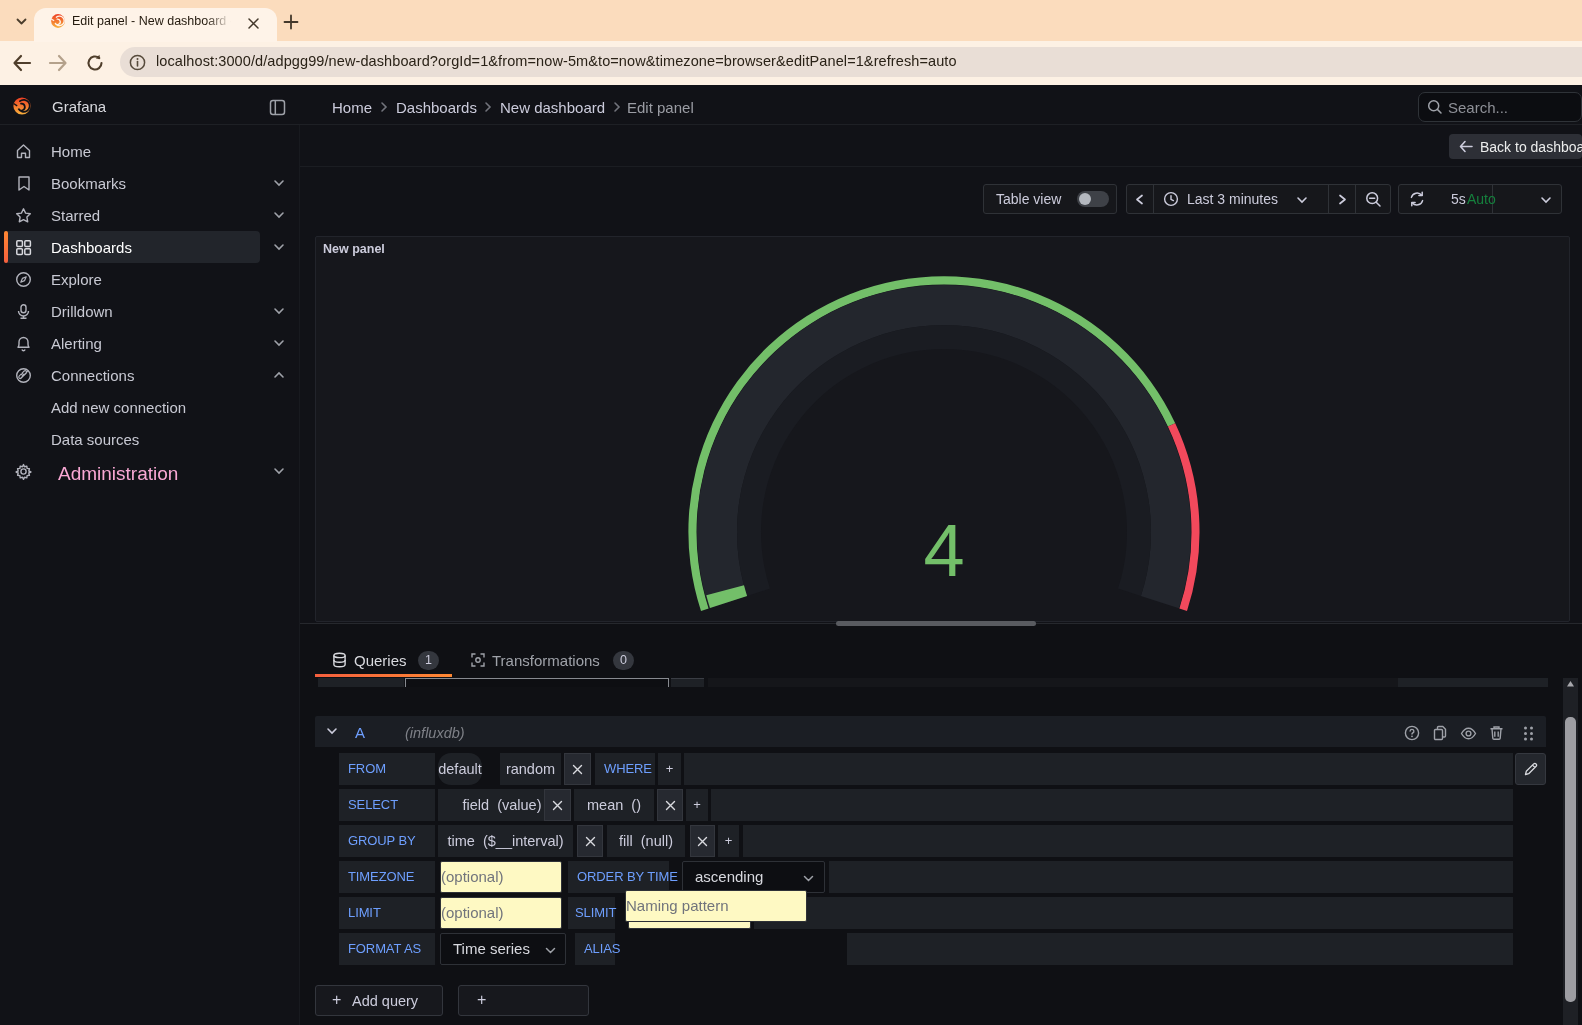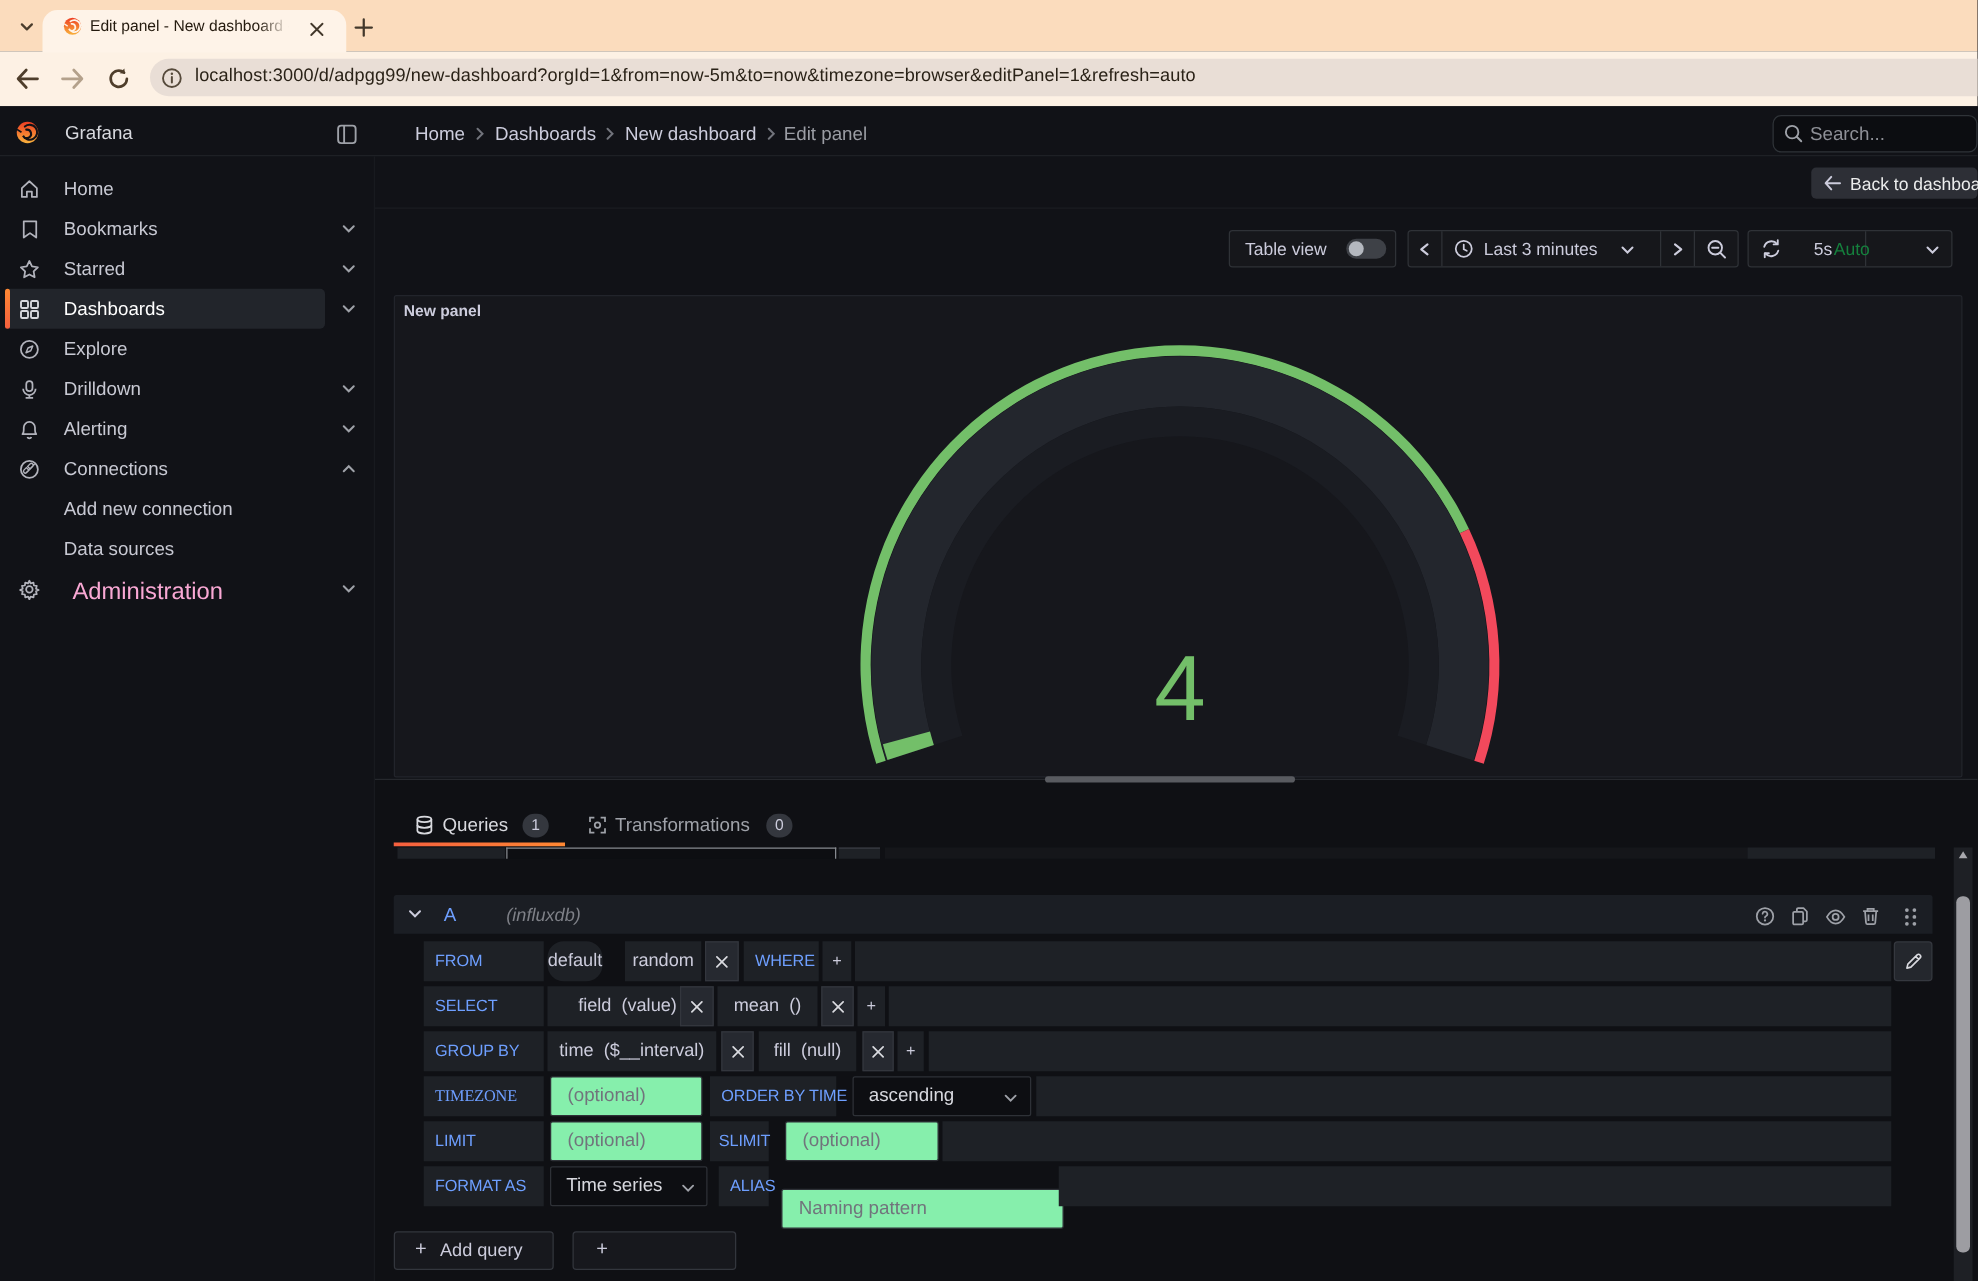--- a/index.html
+++ b/index.html
@@ -295,21 +295,21 @@
 <div class="abs" style="left:405px;top:678px;width:264px;height:9px;background:#0d0e12;border:1px solid #878a90;border-bottom:none;"></div>
 <div class="abs" style="left:671px;top:678px;width:33px;height:9px;background:#1e2126;border-top:1px solid #3a3d44;"></div>
 <div class="abs" style="left:708px;top:678px;width:690px;height:9px;background:#15161a;"></div>
 <div class="abs" style="left:1398px;top:678px;width:150px;height:9px;background:#1e2126;"></div>
 
 <style>
 .seg { position:absolute; height:32px; background:#1e2126; }
 .lab { color:#6e9fff; font-size:13px; letter-spacing:-0.1px; font-weight:500; line-height:32px; padding-left:9px; white-space:nowrap; }
 .chip { text-align:center; line-height:32px; color:#ccccdc; font-size:14.5px; font-weight:500; }
 .xc { background:#262930; border:1px solid #33363d; }
-.inp { border-radius:2px; background:#86efac; border:1px solid #2e3137; color:#71747c; font-size:15px; line-height:30px; padding-left:13px; }
+.inp { border-radius:2px; background:#fef9c3; border:1px solid #2e3137; color:#71747c; font-size:15px; line-height:30px; padding-left:0; }
 .sel { border-radius:2px; background:#0d0e12; border:1px solid #2e3137; color:#d8d9df; font-size:15px; font-weight:500; line-height:30px; padding-left:12px; }
 </style>
 
 <div class="abs" style="left:315px;top:716px;width:1231px;height:31px;background:#1b1e24;border-radius:2px 2px 0 0;"></div>
 <svg class="abs" style="left:326px;top:727px;" width="12" height="9" viewBox="0 0 12 9">
     <path d="M2 2 l4 4 l4-4" stroke="#ccccdc" stroke-width="1.6" fill="none" stroke-linecap="round"></path>
   </svg>
 <div class="abs" style="left:355px;top:724px;font-size:15px;font-weight:500;color:#6e9fff;">A</div>
 <div class="abs" style="left:405px;top:725px;font-size:14.5px;font-style:italic;color:#7e8087;">(influxdb)</div>
 <svg class="abs" style="left:1404px;top:725px;" width="16" height="16" viewBox="0 0 16 16">
@@ -386,40 +386,40 @@
   </div>
 <div class="seg chip" style="left:607px;top:825px;width:78px;">fill&nbsp;&nbsp;(null)</div>
 <div class="seg xc" style="left:690px;top:825px;width:25px;">
     <svg style="margin:9px auto;display:block;" width="13" height="13" viewBox="0 0 13 13">
       <path d="M2.5 2.5 L10.5 10.5 M10.5 2.5 L2.5 10.5" stroke="#d9dadf" stroke-width="1.4" stroke-linecap="round"></path>
     </svg>
   </div>
 <div class="seg chip" style="left:718px;top:825px;width:21px;font-size:13px;">+</div>
 <div class="seg" style="left:743px;top:825px;width:770px;"></div>
 
-<div class="seg lab" style="left:339px;top:861px;width:96px;font-family:Liberation Serif, serif;">TIMEZONE</div>
+<div class="seg lab" style="left:339px;top:861px;width:96px;">TIMEZONE</div>
 <div class="seg inp" style="left:440px;top:861px;width:122px;">(optional)</div>
 <div class="seg lab" style="left:568px;top:861px;width:101px;">ORDER BY TIME</div>
 <div class="seg sel" style="left:682px;top:861px;width:143px;">ascending<svg style="position:absolute;right:10px;top:12px;" width="11" height="9" viewBox="0 0 11 9">
       <path d="M1.5 2.5 l4 4 l4-4" stroke="#9ea1a8" stroke-width="1.5" fill="none" stroke-linecap="round"></path>
     </svg></div>
 <div class="seg" style="left:829px;top:861px;width:684px;"></div>
 
 <div class="seg lab" style="left:339px;top:897px;width:96px;">LIMIT</div>
 <div class="seg inp" style="left:440px;top:897px;width:122px;">(optional)</div>
 <div class="seg lab" style="left:568px;top:897px;width:47px;padding-left:7px;">SLIMIT</div>
 <div class="seg inp" style="left:628px;top:897px;width:123px;">(optional)</div>
 <div class="seg" style="left:754px;top:897px;width:759px;"></div>
 
 <div class="seg lab" style="left:339px;top:933px;width:96px;">FORMAT AS</div>
 <div class="seg sel" style="left:440px;top:933px;width:126px;">Time series<svg style="position:absolute;right:9px;top:12px;" width="11" height="9" viewBox="0 0 11 9">
       <path d="M1.5 2.5 l4 4 l4-4" stroke="#9ea1a8" stroke-width="1.5" fill="none" stroke-linecap="round"></path>
     </svg></div>
 <div class="seg lab" style="left:575px;top:933px;width:40px;">ALIAS</div>
-<div class="seg inp" style="left:625px;top:951px;width:226px;">Naming pattern</div>
+<div class="seg inp" style="left:625px;top:890px;width:182px;">Naming pattern</div>
 <div class="seg" style="left:847px;top:933px;width:666px;"></div>
 
 <div class="abs" style="left:315px;top:985px;width:128px;height:31px;border:1px solid #33363d;border-radius:3px;background:#17181d;"></div>
 <div class="abs" style="left:332px;top:992px;font-size:16px;color:#ccccdc;line-height:16px;">+</div>
 <div class="abs" style="left:352px;top:993px;font-size:14.5px;font-weight:500;color:#ccccdc;">Add query</div>
 <div class="abs" style="left:458px;top:985px;width:131px;height:31px;border:1px solid #33363d;border-radius:3px;background:#17181d;"></div>
 <div class="abs" style="left:477px;top:992px;font-size:16px;color:#ccccdc;line-height:16px;">+</div>
 <div class="abs" style="left:497px;top:993px;font-size:14.5px;font-weight:500;color:#ccccdc;margin-top:48px;">Expression</div>
 
 <div class="abs" style="left:1563px;top:678px;width:15px;height:347px;background:#1e2025;"></div>

